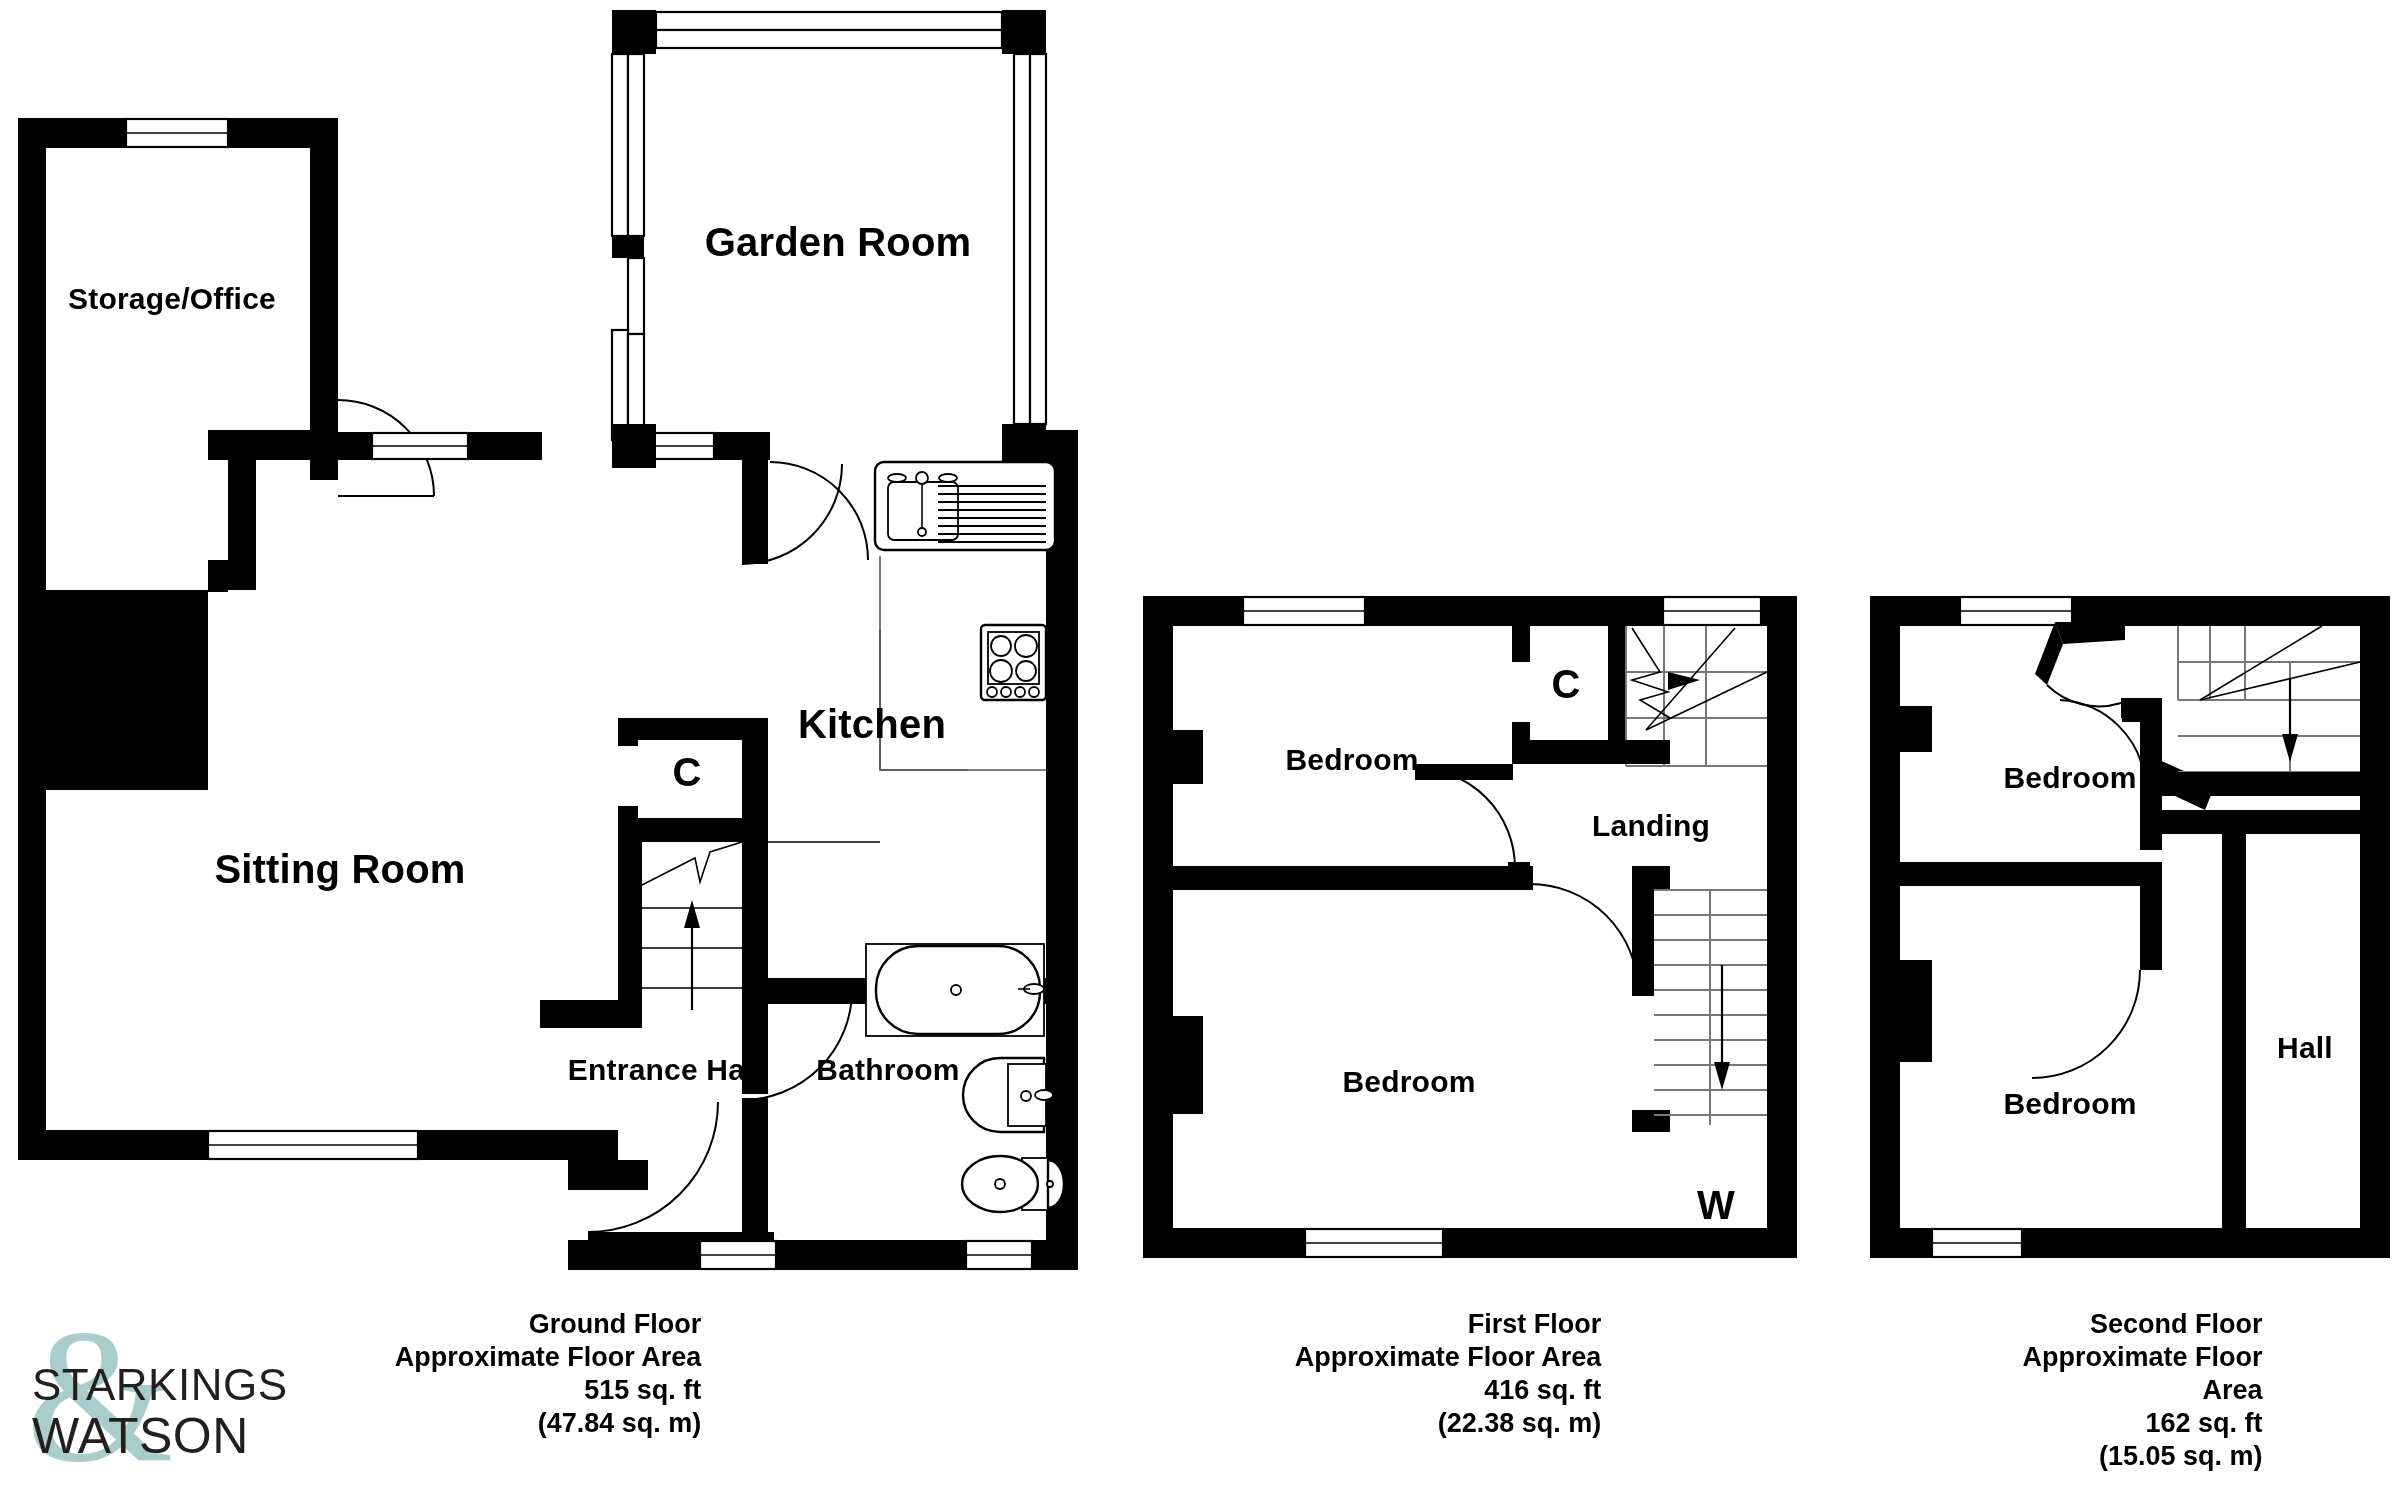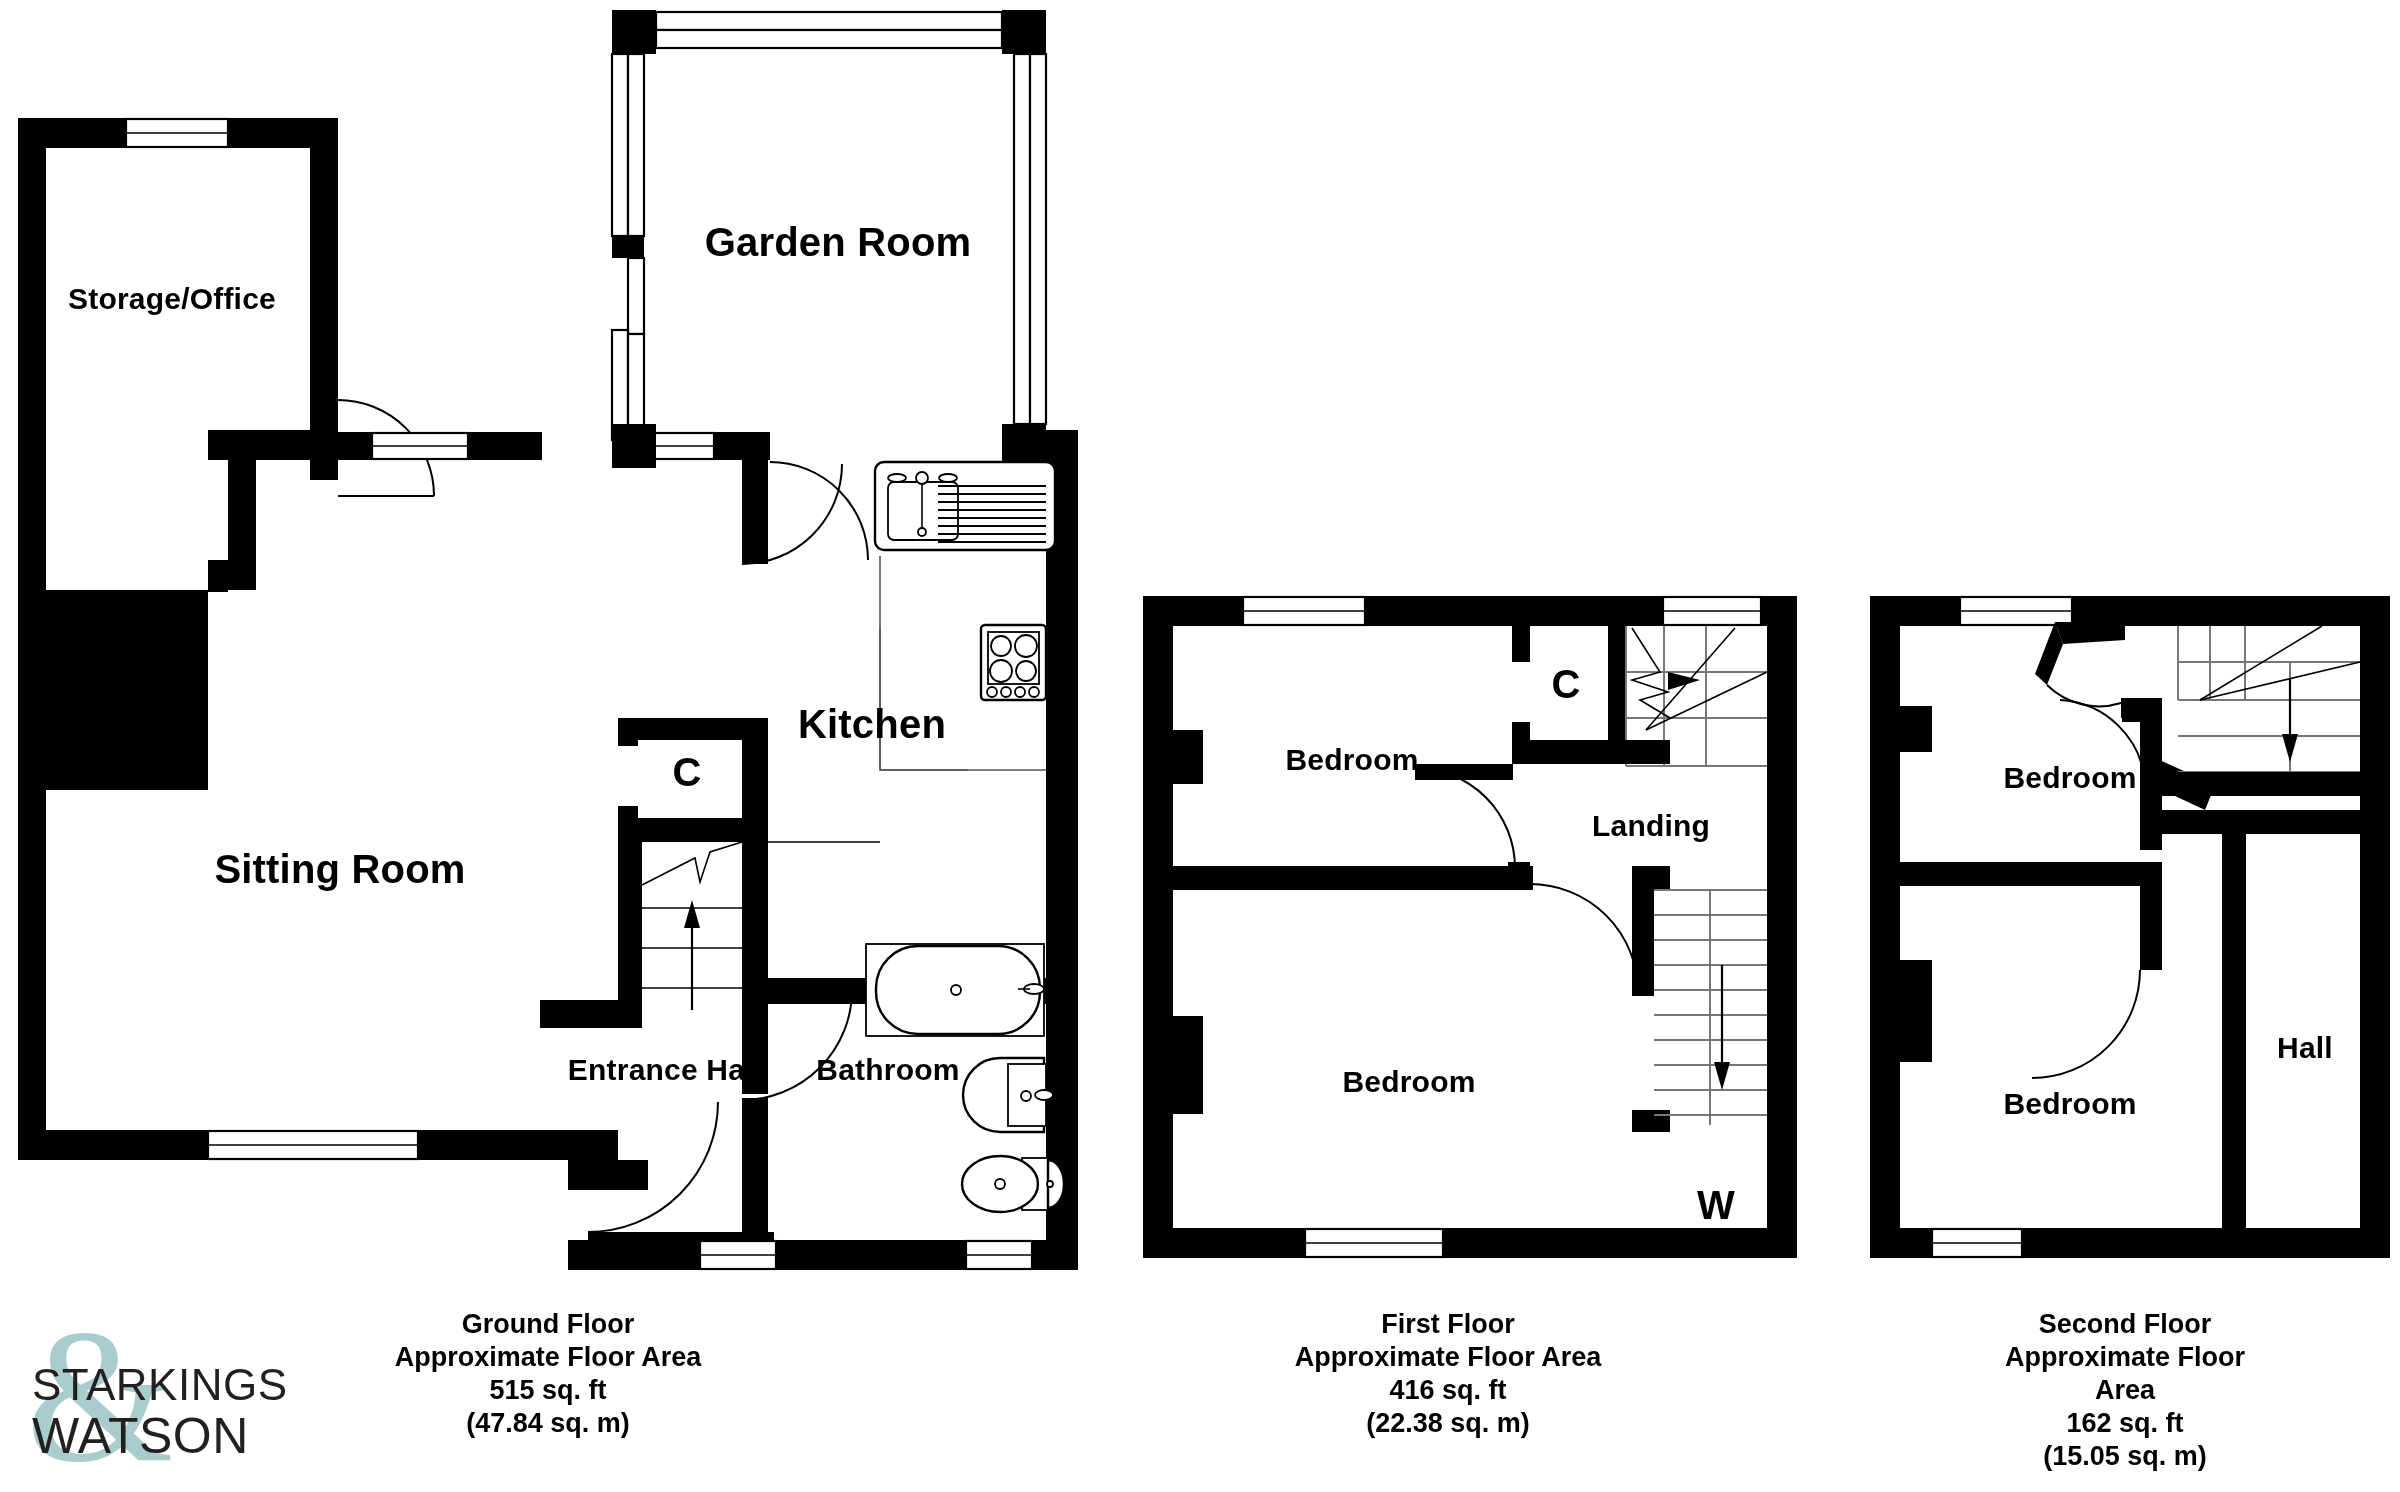--- a/index.html
+++ b/index.html
@@ -29,21 +29,21 @@
     color:#000;
     white-space:nowrap;
     transform:translate(-50%,-50%);
     letter-spacing:.2px;
   }
   .rlabel.s30 { font-size:30px; }
   .rlabel.s32 { font-size:40px; }
 
   .caption {
     position:absolute;
-    text-align:center;
+    text-align:right;
     font-family:"Liberation Sans", sans-serif;
     font-weight:bold;
     font-size:27px;
     line-height:33px;
     color:#000;
     transform:translateX(-50%);
     white-space:pre-line;
   }
   .grossline {
     position:absolute;

